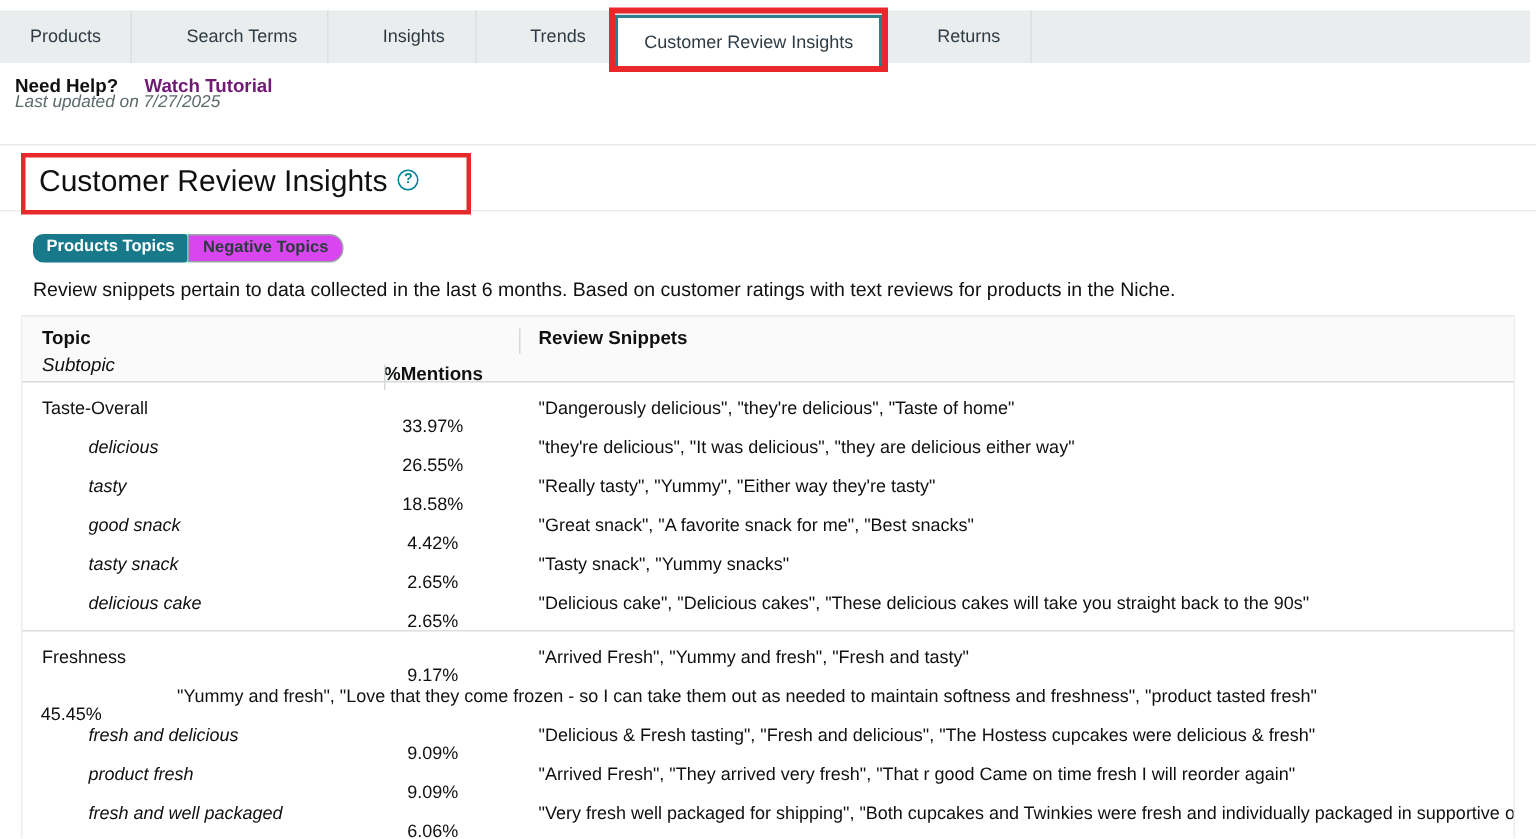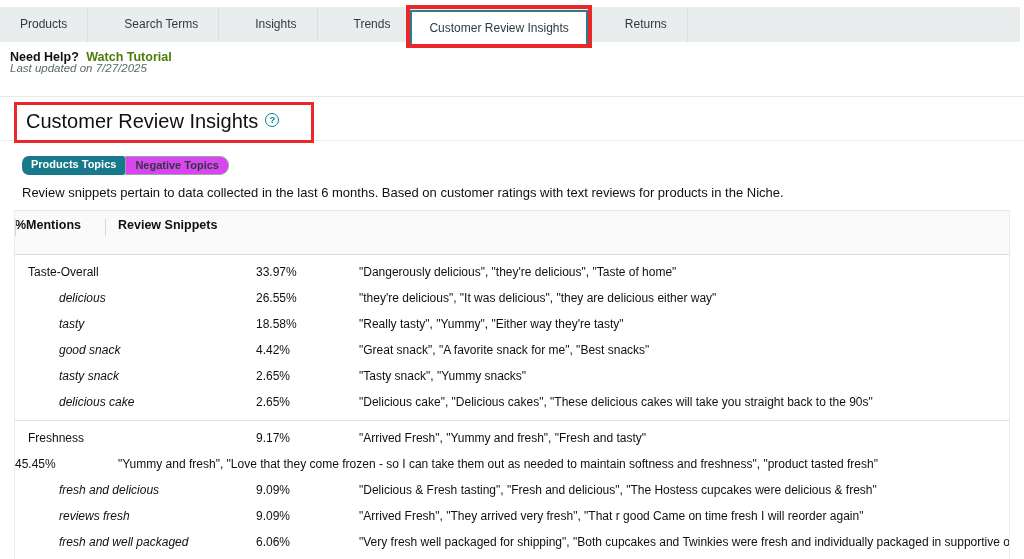--- a/index.html
+++ b/index.html
@@ -55,21 +55,21 @@
   }
 
   
   .help-row {
     position: absolute;
     top: 50px; left: 10px;
     font-size: 12.5px;
     font-weight: 700;
   }
   .help-prefix { color: #0f1111; margin-top: 40px; }
-  .help-link { color: #4d7c0f; cursor: pointer; margin-left: 4px; }
+  .help-link { color: #701a75; cursor: pointer; margin-left: 14px; }
   .last-updated {
     position: absolute;
     top: 62px; left: 10px;
     font-style: italic;
     font-size: 11.5px;
     color: #5c6a6b;
   }
   .divider-1 { position: absolute; top: 96px; left: 0; right: 0; height: 1px; background: #e9e9e9; }
   .divider-2 { position: absolute; top: 140px; left: 0; right: 0; height: 1px; background: #ededed; }
 
@@ -144,21 +144,21 @@
   }
   .thead {
     display: flex;
     height: 45px;
     background: #fafafa;
     border-top: 1px solid #e6e9e9;
     border-bottom: 1px solid #d8dbdb;
     padding-top: 7px;
   }
   .c1 { width: 241px; padding-left: 13px; flex-shrink: 0; }
-  .c2 { width: 90px; padding-right: 25px; text-align: left; flex-shrink: 0; }
+  .c2 { width: 90px; padding-right: 25px; text-align: center; flex-shrink: 0; margin-top: 24px; }
   .c3 { flex: 1; padding-left: 13px; padding-right: 10px; }
   .th { font-weight: 700; font-size: 12.5px; position: relative; }
   .th .tick {
     position: absolute;
     left: 0; top: 1px;
     width: 1px; height: 17px;
     background: #d5d9d9;
   }
   .subtopic-label {
     font-weight: 400;
@@ -208,20 +208,24 @@
 
 <div class="toggle-group">
   <span class="seg seg-positive">Products Topics</span>
   <span class="seg seg-negative">Negative Topics</span>
 </div>
 
 <div class="description">Review snippets pertain to data collected in the last 6 months. Based on customer ratings with text reviews for products in the Niche.</div>
 
 <div class="table">
   <div class="thead">
+    <div class="c1 th">
+      <div>Topic</div>
+      <div class="subtopic-label">Subtopic</div>
+    </div>
     <div class="c2 th">
       <span class="tick"></span>
       <span>%Mentions</span>
     </div>
     <div class="c3 th">
       <span class="tick"></span>
       <span>Review Snippets</span>
     </div>
   </div>
   <div class="tbody">
@@ -264,21 +268,21 @@
       <div class="trow subtopic">
         <div class="c2">45.45%</div>
         <div class="c3">"Yummy and fresh", "Love that they come frozen - so I can take them out as needed to maintain softness and freshness", "product tasted fresh"</div>
       </div>
       <div class="trow subtopic">
         <div class="c1">fresh and delicious</div>
         <div class="c2">9.09%</div>
         <div class="c3">"Delicious &amp; Fresh tasting", "Fresh and delicious", "The Hostess cupcakes were delicious &amp; fresh"</div>
       </div>
       <div class="trow subtopic">
-        <div class="c1">reviews fresh</div>
+        <div class="c1">product fresh</div>
         <div class="c2">9.09%</div>
         <div class="c3">"Arrived Fresh", "They arrived very fresh", "That r good Came on time fresh I will reorder again"</div>
       </div>
       <div class="trow subtopic">
         <div class="c1">fresh and well packaged</div>
         <div class="c2">6.06%</div>
         <div class="c3">"Very fresh well packaged for shipping", "Both cupcakes and Twinkies were fresh and individually packaged in supportive outer box"</div>
       </div>
     </div>
 </div>

